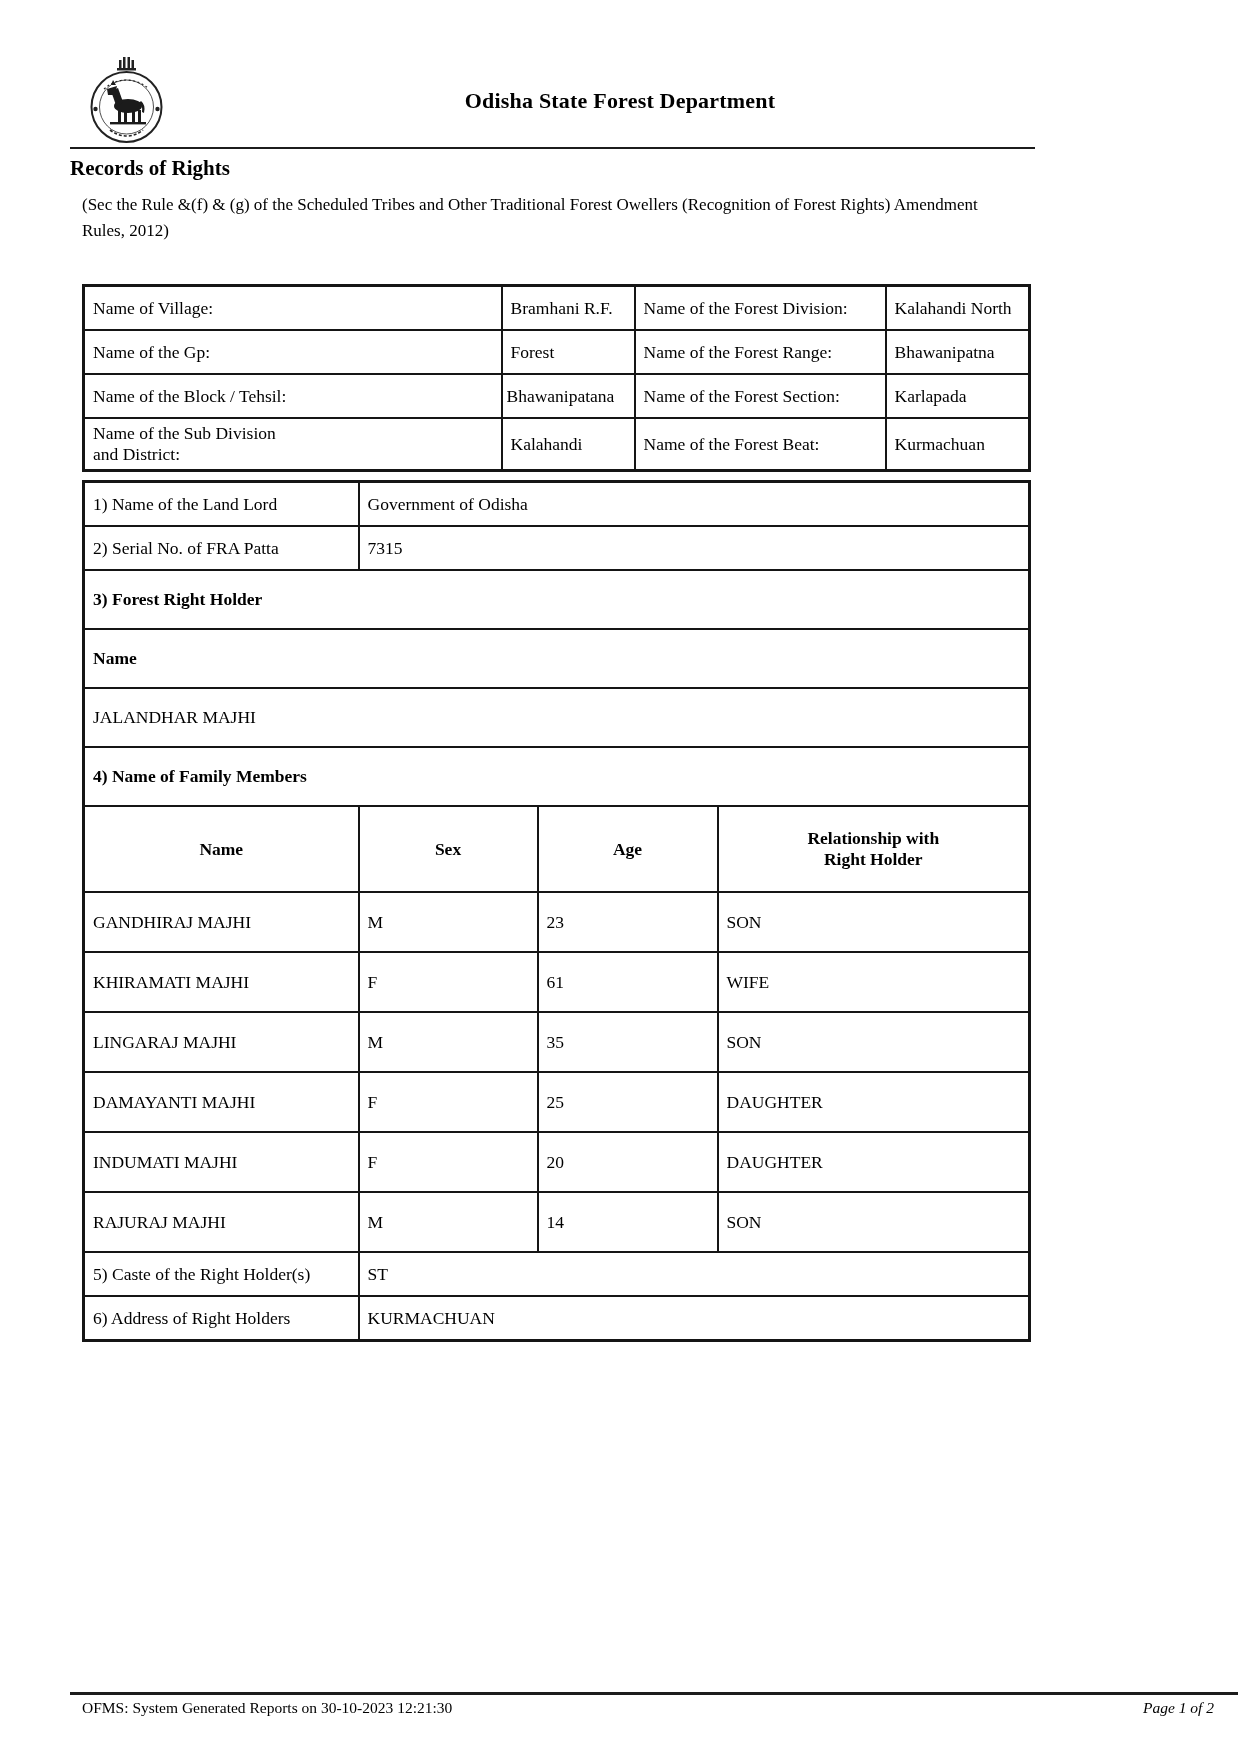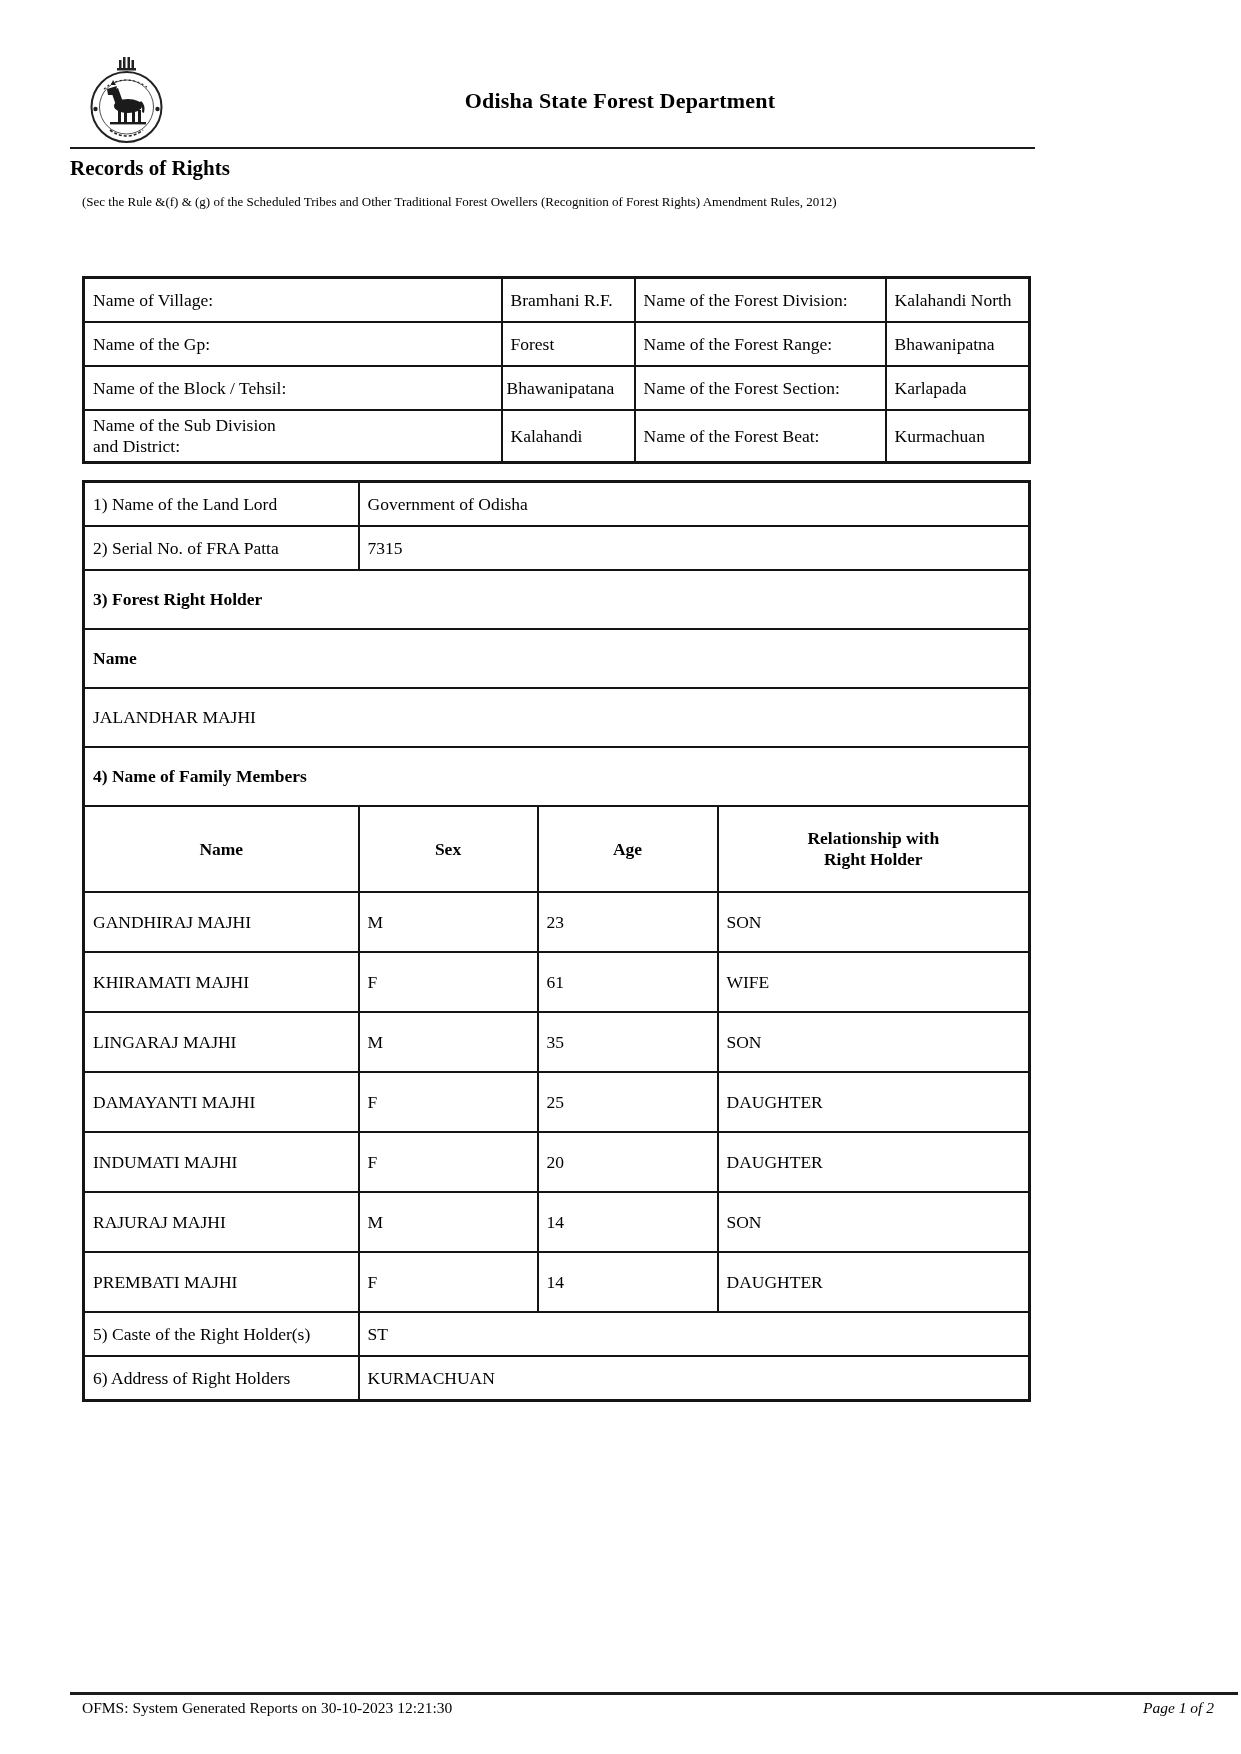--- a/index.html
+++ b/index.html
@@ -12,35 +12,35 @@
     font-size:22px;font-weight:bold;letter-spacing:.2px;
   }
   .logo{position:absolute;left:86px;top:56px;width:82px;height:90px;}
   .header-rule{position:absolute;top:147px;left:70px;width:965px;height:2px;background:#1c1c1c;}
   .doc-title{
     position:absolute;top:156px;left:70px;width:965px;
     font-size:21px;font-weight:bold;
   }
   .subtitle{
     position:absolute;top:192px;left:82px;width:936px;
-    font-size:13px;line-height:1.55;
+    font-size:17px;line-height:1.55;
   }
   table.doc-table{
     position:absolute;left:82px;width:946px;
     border-collapse:collapse;table-layout:fixed;
     border:3px solid #151515;
   }
   table.doc-table td{
     border:2px solid #151515;
     font-size:17.5px;
     padding:2px 8px;
     vertical-align:middle;
     overflow:hidden;
   }
-  #loc-table{top:276px;}
+  #loc-table{top:284px;}
   #loc-table td{height:38px;}
   #loc-table tr.tall td{height:46px;}
   #rights-table{top:480px;}
   .prewrap{white-space:pre-line;}
   .section-row td{height:53px;font-weight:bold;}
   .plain-row td{height:53px;}
   .kv-row td{height:38px;}
   .fam-header td{height:80px;font-weight:bold;text-align:center;}
   .fam-row td{height:54px;padding-left:14px;}
   .footer-rule{position:absolute;top:1692px;left:70px;width:1168px;height:3px;background:#1c1c1c;}
@@ -193,26 +193,20 @@
       <td>F</td>
       <td>20</td>
       <td>DAUGHTER</td>
     </tr>
     <tr class="fam-row">
       <td>RAJURAJ MAJHI</td>
       <td>M</td>
       <td>14</td>
       <td>SON</td>
     </tr>
-    <tr class="fam-row">
-      <td>PREMBATI MAJHI</td>
-      <td>F</td>
-      <td>14</td>
-      <td>DAUGHTER</td>
-    </tr>
     <tr class="kv-row">
       <td>5) Caste of the Right Holder(s)</td>
       <td colspan="3">ST</td>
     </tr>
     <tr class="kv-row">
       <td>6) Address of Right Holders</td>
       <td colspan="3">KURMACHUAN</td>
     </tr>
   </tbody>
 </table>

